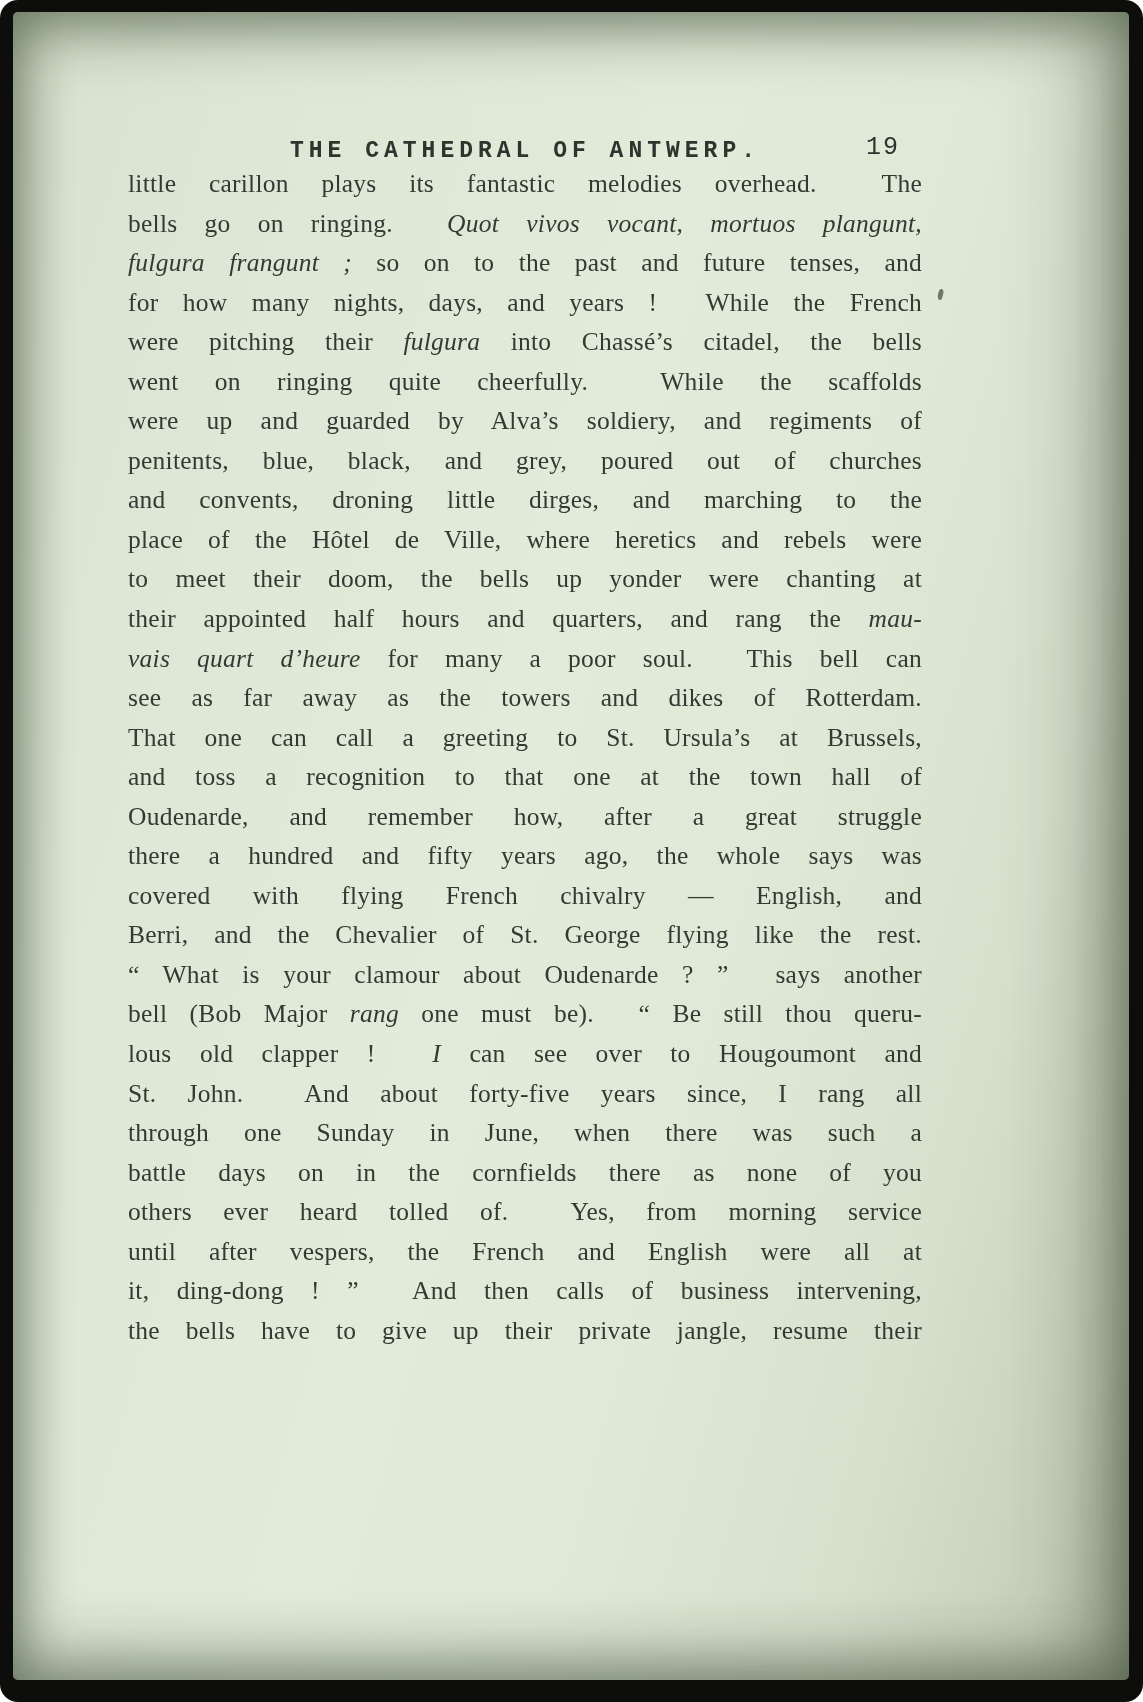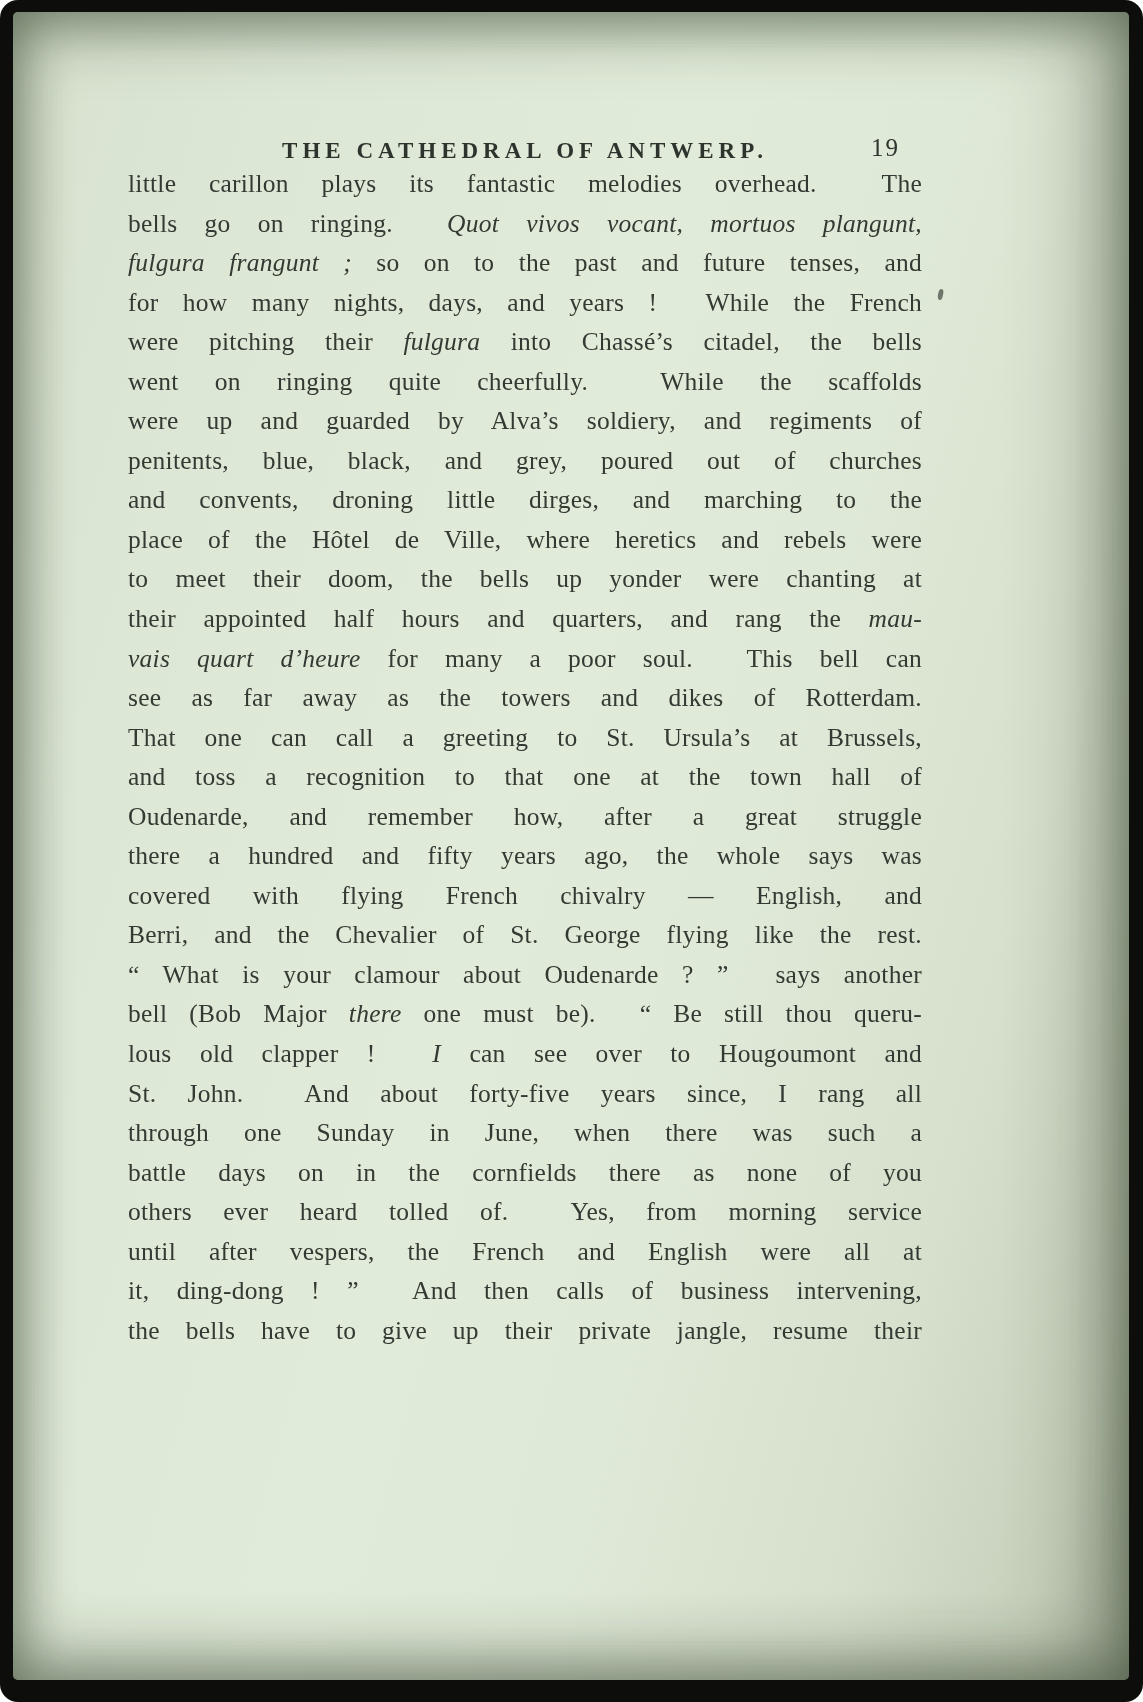--- a/index.html
+++ b/index.html
@@ -54,20 +54,21 @@
   }
   .header {
     position: relative;
     height: 26px;
     line-height: 26px;
     font-size: 23px;
     font-weight: 700;
     letter-spacing: 5px;
     text-align: center;
     color: #2c342d;
+    font-family: Liberation Mono, monospace;
   }
   .page-number {
     position: absolute;
     right: 22px; top: -3px;
     font-size: 25px;
     font-weight: 400;
     letter-spacing: 2px;
   }
   .body-lines {
     font-size: 25.5px;
@@ -115,21 +116,21 @@
           <div class="line"><span>their appointed half hours and quarters, and rang the </span><span class="italic">mau-</span></div>
           <div class="line"><span class="italic">vais quart d’heure </span><span>for many a poor soul.&nbsp; This bell can</span></div>
           <div class="line"><span>see as far away as the towers and dikes of Rotterdam.</span></div>
           <div class="line"><span>That one can call a greeting to St. Ursula’s at Brussels,</span></div>
           <div class="line"><span>and toss a recognition to that one at the town hall of</span></div>
           <div class="line"><span>Oudenarde, and remember how, after a great struggle</span></div>
           <div class="line"><span>there a hundred and fifty years ago, the whole says was</span></div>
           <div class="line"><span>covered with flying French chivalry — English, and</span></div>
           <div class="line"><span>Berri, and the Chevalier of St. George flying like the rest.</span></div>
           <div class="line"><span>“ What is your clamour about Oudenarde ? ”&nbsp; says another</span></div>
-          <div class="line"><span>bell (Bob Major </span><span class="italic">there</span><span> one must be).&nbsp; “ Be still thou queru-</span></div>
+          <div class="line"><span>bell (Bob Major </span><span class="italic">rang</span><span> one must be).&nbsp; “ Be still thou queru-</span></div>
           <div class="line"><span>lous old clapper !&nbsp; </span><span class="italic">I</span><span> can see over to Hougoumont and</span></div>
           <div class="line"><span>St. John.&nbsp; And about forty-five years since, I rang all</span></div>
           <div class="line"><span>through one Sunday in June, when there was such a</span></div>
           <div class="line"><span>battle days on in the cornfields there as none of you</span></div>
           <div class="line"><span>others ever heard tolled of.&nbsp; Yes, from morning service</span></div>
           <div class="line"><span>until after vespers, the French and English were all at</span></div>
           <div class="line"><span>it, ding-dong ! ”&nbsp; And then calls of business intervening,</span></div>
           <div class="line"><span>the bells have to give up their private jangle, resume their</span></div>
         </div>
     </div>

